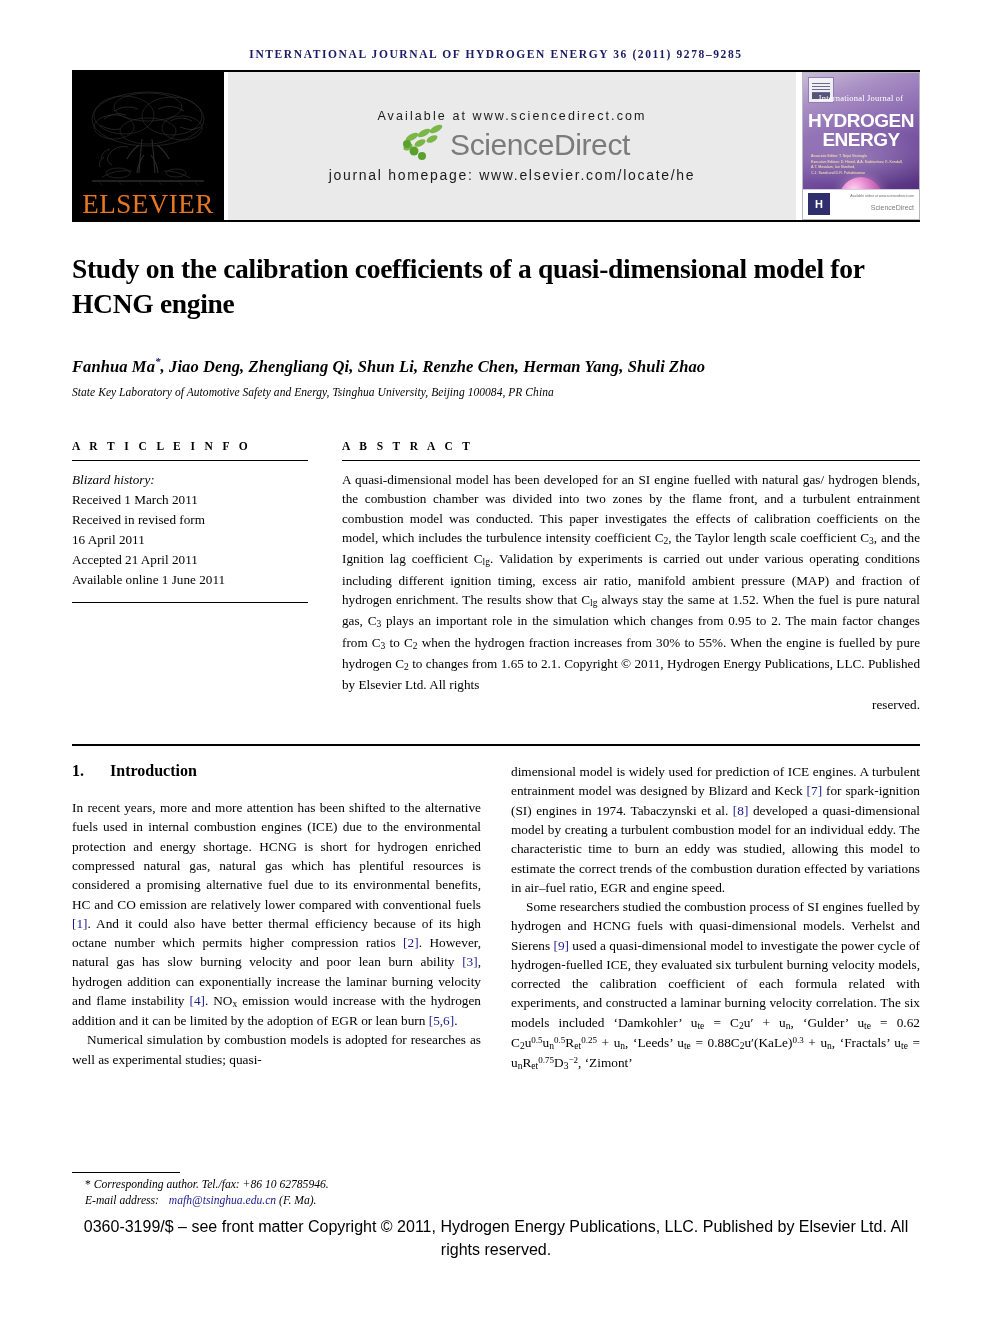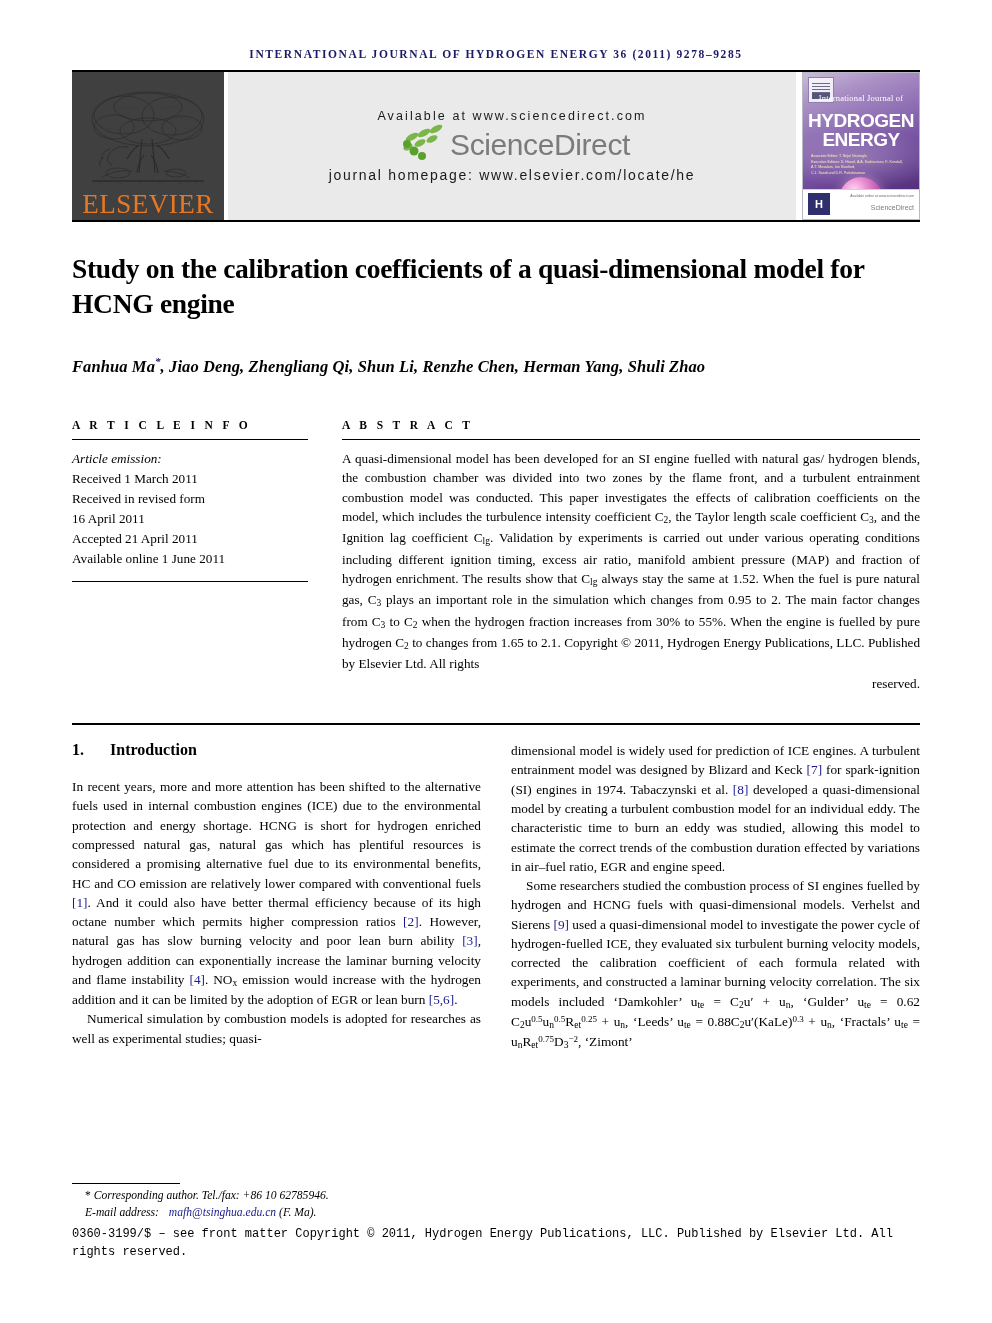--- a/index.html
+++ b/index.html
@@ -39,21 +39,21 @@
     margin-top: 0;
   }
   .el-logo {
     width: 152px;
     flex: 0 0 152px;
     display: flex;
     flex-direction: column;
     align-items: center;
     justify-content: flex-end;
     padding-bottom: 2px;
-    background: #404040;
+    background: #000000;
   }
   .tree-wrap { width: 128px; height: 108px; }
   .elsevier-word {
     font-family: "Liberation Serif", serif;
     font-size: 27px;
     letter-spacing: 0.5px;
     color: #E87722;
     line-height: 1;
     margin-top: -2px;
   }
@@ -241,24 +241,25 @@
   .fn {
     font-family: "Liberation Serif", serif;
     font-size: 11.6px;
     line-height: 1.42;
     font-style: italic;
   }
   .fn .star { font-style: normal; }
   .fn a, .link { color: #1a1a8c; text-decoration: none; padding-left: 7px; }
   .fn-ind { padding-left: 13px; }
   .copyline {
-    font-family: Liberation Mono, monospace;
-    font-size: 12px;
+    font-family: Liberation Sans, sans-serif;
+    font-size: 16px;
     line-height: 1.45;
     margin-top: 5px;
+    text-align: center;
   }
   .doi { color: #1a1a8c; }
   sub { font-size: 0.72em; vertical-align: -0.25em; }
   sup.sp { font-size: 0.68em; vertical-align: 0.45em; }
 </style>
 </head>
 <body>
 
 <div class="page">
 
@@ -363,28 +364,29 @@
       </div>
     </div>
   </div>
 
   <div class="rule-thin"></div>
 
   <h1 class="title">Study on the calibration coefficients of a quasi-dimensional model for HCNG engine</h1>
 
   <div class="authors"><span>Fanhua Ma</span><sup>*</sup><span>, Jiao Deng, Zhengliang Qi, Shun Li, Renzhe Chen, Herman Yang, Shuli Zhao</span></div>
 
+  <div class="affil">State Key Laboratory of Automotive Safety and Energy, Tsinghua University, Beijing 100084, PR China</div>
 
   <div class="infoblock">
 
     <div class="col-info">
       <div class="sec-label">A R T I C L E   I N F O</div>
       <div class="hr-sec"></div>
       <div class="info-text">
-        <div class="ital">Article emission:</div>
+        <div class="ital">Blizard history:</div>
         <div>Received 1 March 2011</div>
         <div>Received in revised form</div>
         <div>16 April 2011</div>
         <div>Accepted 21 April 2011</div>
         <div>Available online 1 June 2011</div>
       </div>
       <div class="hr-sec2"></div>
     </div>
 
     <div class="col-abs">

